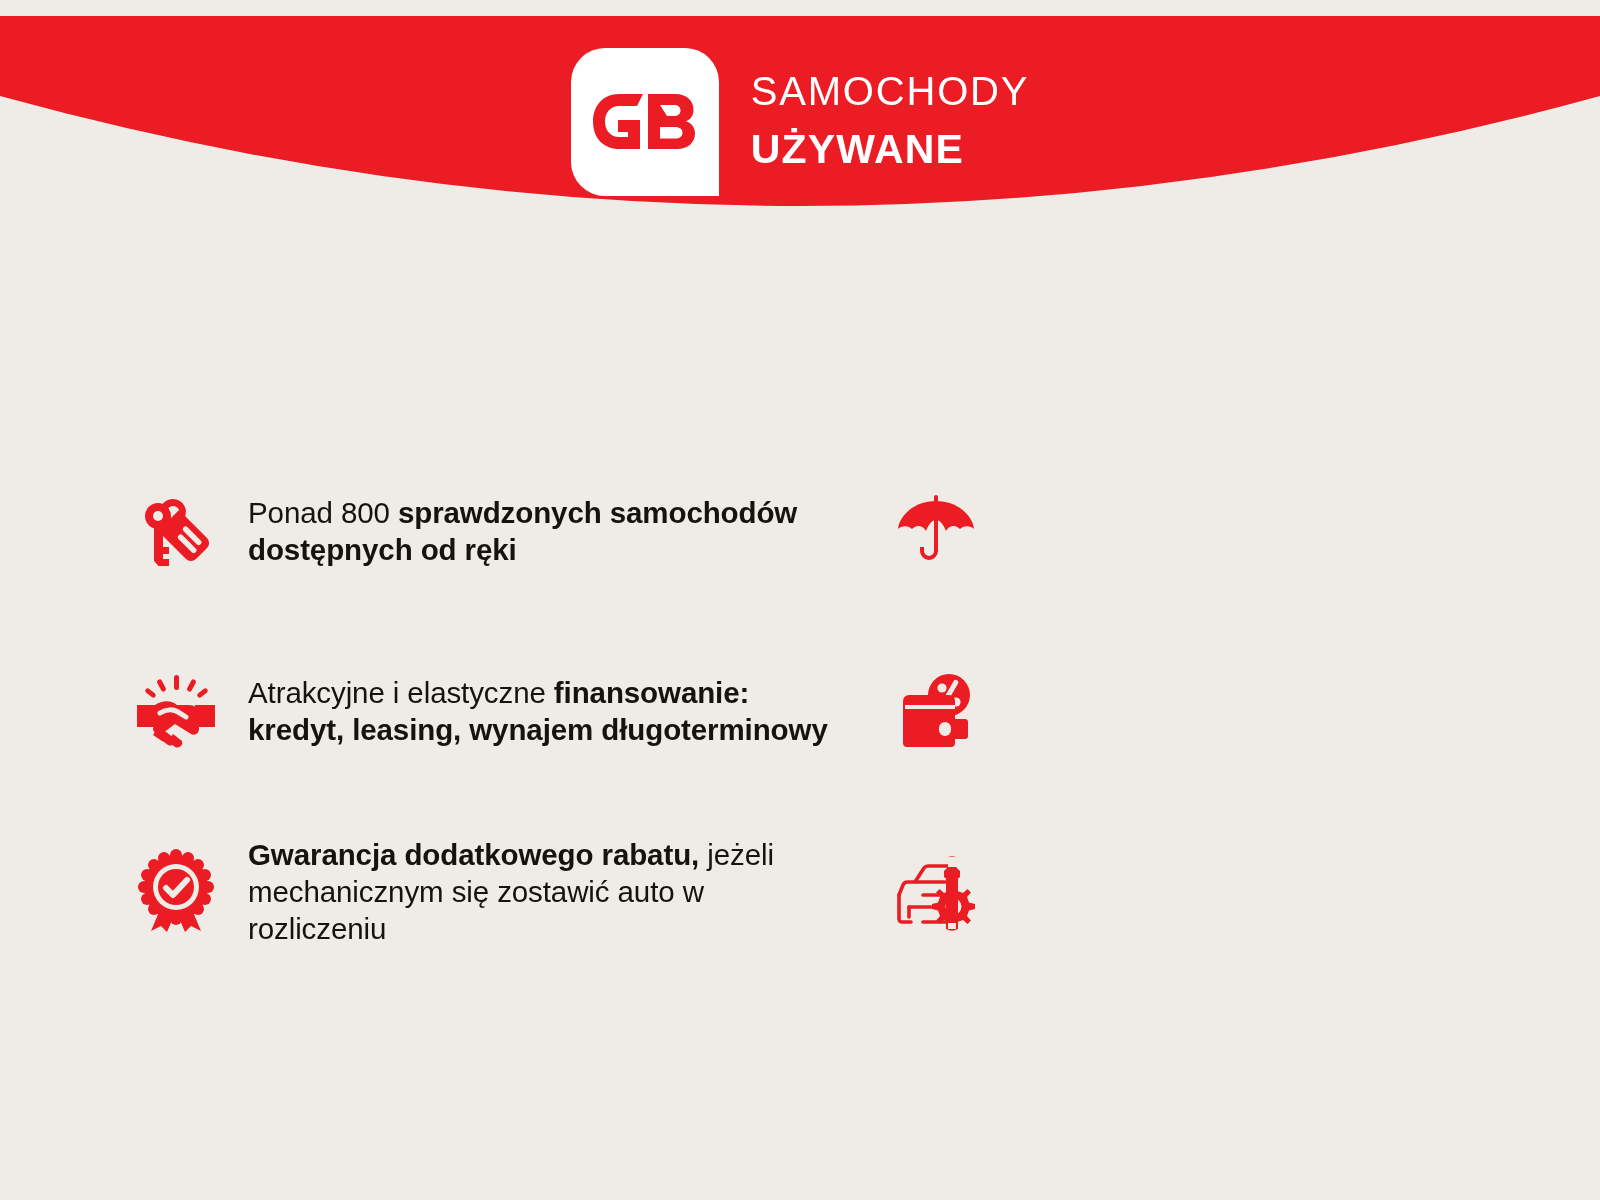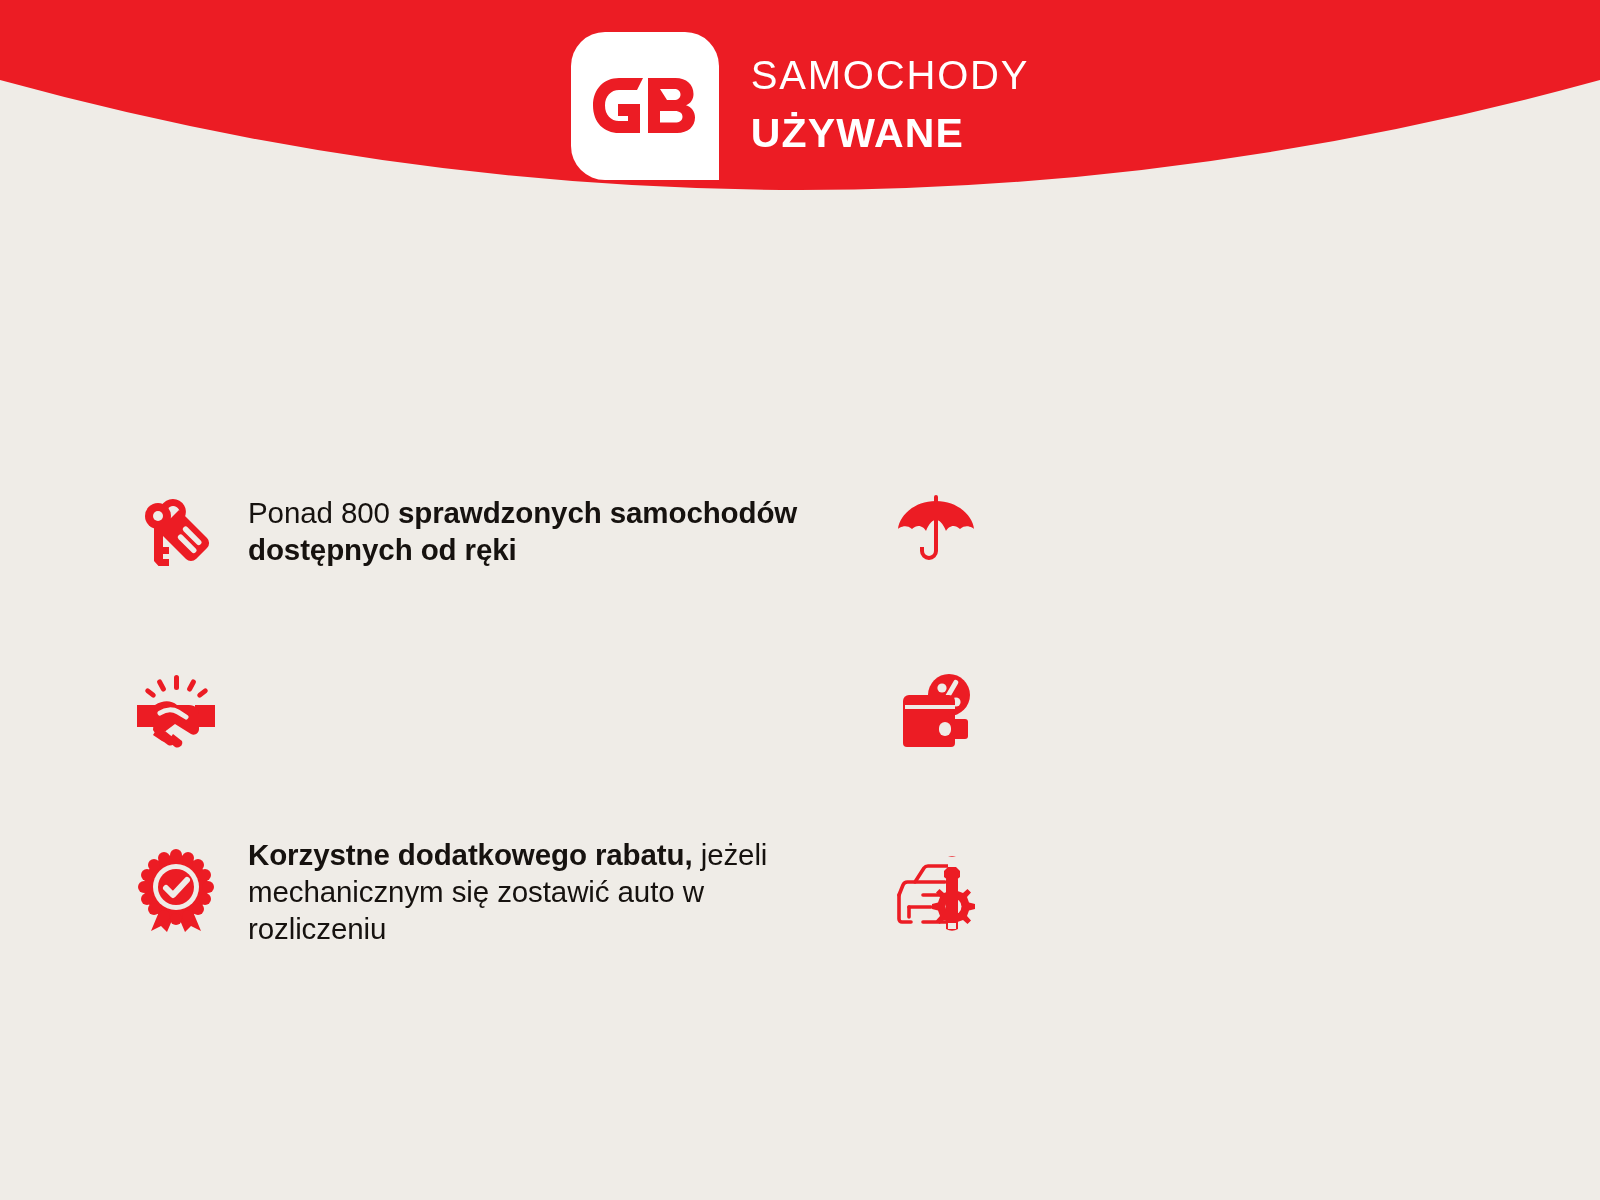--- a/index.html
+++ b/index.html
@@ -12,21 +12,21 @@
 
   body {
     font-family: "Liberation Sans", sans-serif;
     background: #efece7;
     position: relative;
   }
 
   
   .header {
     position: absolute;
-    top: 0; left: 0;
+    top: 16px; left: 0;
     width: 1600px;
     height: 260px;
     overflow: hidden;
   }
   .header-curve {
     position: absolute;
     top: 0; left: 0;
     width: 1600px;
     height: 260px;
   }
@@ -210,20 +210,23 @@
           <path d="M22 38 C30 33 38 33 44 38 L56 38 C62 38 66 42 66 47 L66 62
                    C66 66 62 69 58 67 L42 57 L30 66 C26 69 22 67 20 63 Z"></path>
 
           <path d="M27 46 C33 42 40 42 45 45 L53 50" fill="none" stroke="#efece7" stroke-width="5" stroke-linecap="round"></path>
 
           <path d="M25 60 L36 68 a5 5 0 0 1 -7 6 L20 68 Z"></path>
           <path d="M32 64 L42 72 a5 5 0 0 1 -7 6 L27 72 Z"></path>
           <path d="M40 67 L49 74 a5 5 0 0 1 -7 6 L35 74 Z"></path>
         </g>
       </svg>
+    </div>
+    <div class="benefit-text">
+      <span class="reg">Atrakcyjne i elastyczne </span><b>finansowanie: kredyt, leasing, wynajem długoterminowy</b><span class="reg"></span>
     </div>
   </div>
 
   <div class="benefit col-right align-mid">
     <div class="benefit-icon">
       <svg width="86" height="86" viewBox="0 0 86 86">
         <g fill="#ec1c24">
 
           <circle cx="56" cy="28" r="21"></circle>
           <circle cx="49" cy="21" r="4.6" fill="#efece7"></circle>
@@ -272,21 +275,21 @@
           </g>
 
           <circle cx="43" cy="40" r="23" fill="#efece7"></circle>
           <circle cx="43" cy="40" r="18"></circle>
 
           <path d="M33 41 L40 48 L54 33" fill="none" stroke="#efece7" stroke-width="6" stroke-linecap="round" stroke-linejoin="round"></path>
         </g>
       </svg>
     </div>
     <div class="benefit-text">
-      <span class="reg"></span><b>Korzystne dodatkowego rabatu,</b><span class="reg"> jeżeli mechanicznym się zostawić auto w rozliczeniu</span>
+      <span class="reg"></span><b>Gwarancja dodatkowego rabatu,</b><span class="reg"> jeżeli mechanicznym się zostawić auto w rozliczeniu</span>
     </div>
   </div>
 
   <div class="benefit col-right align-mid">
     <div class="benefit-icon">
       <svg width="86" height="86" viewBox="0 0 86 86">
         <g fill="none" stroke="#ec1c24" stroke-width="3.6" stroke-linecap="round" stroke-linejoin="round">
 
           <path d="M6 48 L10 38 a5 5 0 0 1 5 -3 L22 35 L31 21 a5 5 0 0 1 4 -2 L55 19"></path>
           <path d="M6 48 L6 72 a3 3 0 0 0 3 3 L18 75"></path>

